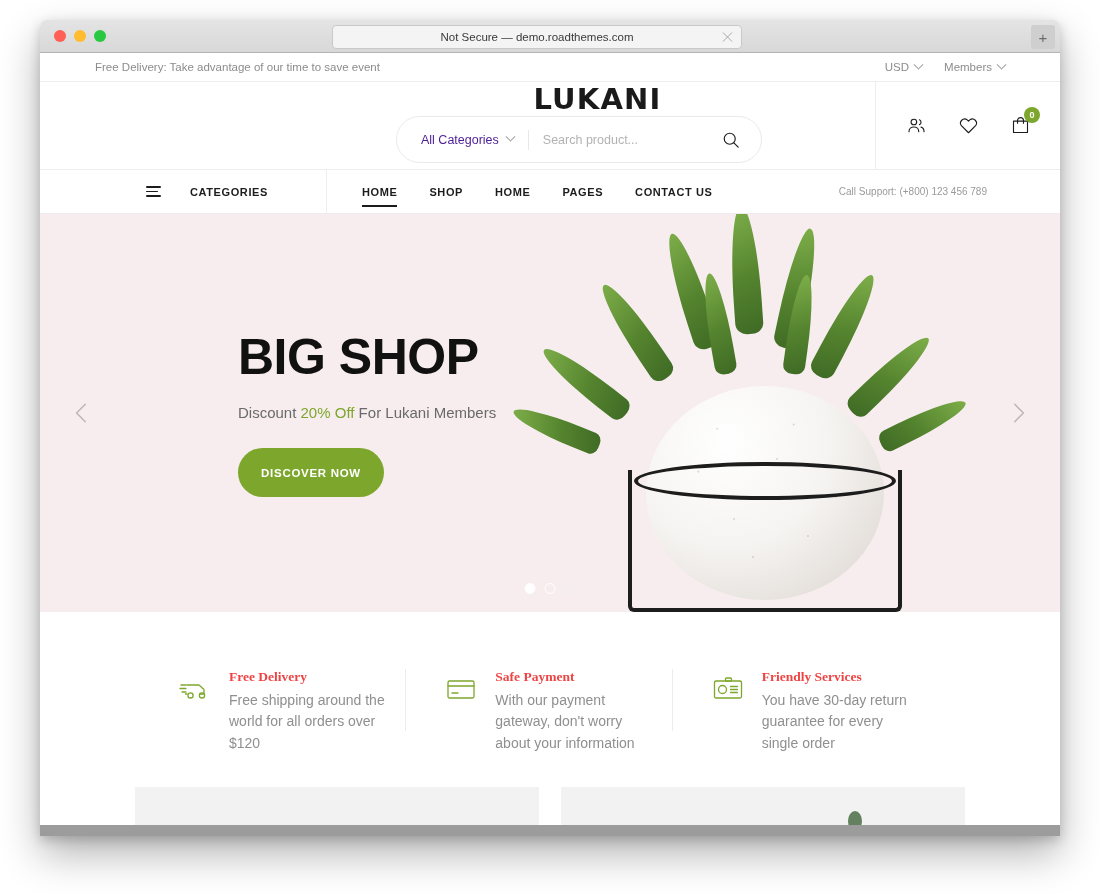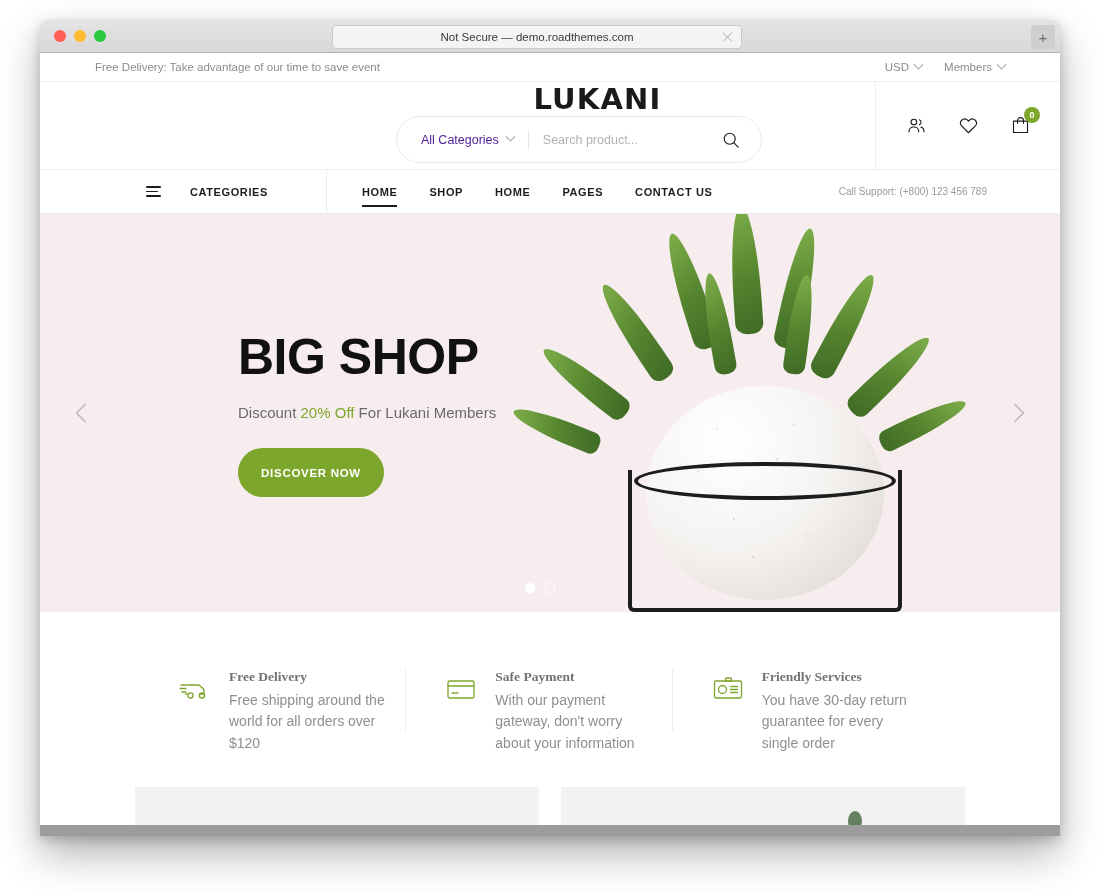--- a/index.html
+++ b/index.html
@@ -304,21 +304,21 @@
     flex: 1;
     display: flex; align-items: flex-start;
     gap: 17px;
     padding: 0 16px;
     height: 62px;
   }
   .feature + .feature { border-left: 1px solid #ececec; padding-left: 38px; }
   .f-icon { width: 34px; height: 34px; flex: 0 0 34px; margin-top: 3px; color: #7da72c; }
   .f-title {
     font-family: "Liberation Serif", serif;
-    font-size: 13.5px; font-weight: 700; color: #737373;
+    font-size: 13.5px; font-weight: 700; color: #ef4444;
     margin-bottom: 5px;
   }
   .f-desc { font-size: 14px; line-height: 1.55; color: #8f8f8f; max-width: 185px; }
 
   
   .promos {
     display: flex; gap: 22px;
     padding: 0 95px;
   }
   .promo {

